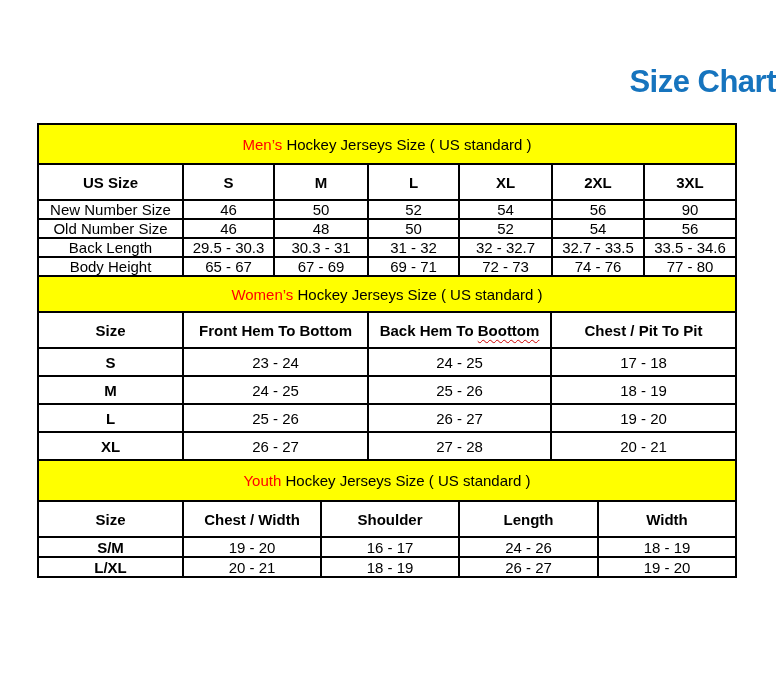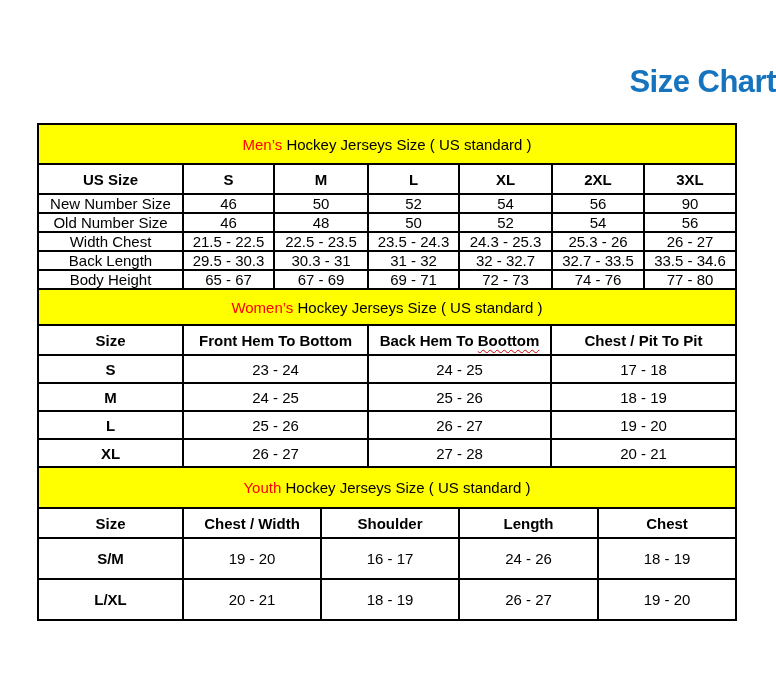--- a/index.html
+++ b/index.html
@@ -38,25 +38,25 @@
     white-space:nowrap;overflow:hidden;
   }
   .band-row{height:40px;}
   .womens .band-row{height:36px;}
   .youth .band-row{height:41px;}
   .band{
     background:var(--yellow);
     font-size:17px;font-weight:bold;
   }
   .band .hl{color:var(--red);}
-  .col-header{height:30px;}
+  .col-header{height:36px;}
   .col-header th{font-weight:bold;}
   tbody tr{height:15px;}
   .womens tbody tr{height:28px;}
-  .youth tbody tr{height:41px;}
+  .youth tbody tr{height:20px;}
   .womens td.row-label,.youth td.row-label{font-weight:bold;}
   .typo{
     text-decoration-line:underline;
     text-decoration-style:wavy;
     text-decoration-color:var(--squiggle);
     text-decoration-thickness:1px;
     text-underline-offset:3px;
   }
 </style>
 </head>
@@ -103,29 +103,20 @@
         <tr>
           <td class="row-label">Old Number Size</td>
           <td>46</td>
           <td>48</td>
           <td>50</td>
           <td>52</td>
           <td>54</td>
           <td>56</td>
         </tr>
         <tr>
-          <td class="row-label">Width Chest</td>
-          <td>21.5 - 22.5</td>
-          <td>22.5 - 23.5</td>
-          <td>23.5 - 24.3</td>
-          <td>24.3 - 25.3</td>
-          <td>25.3 - 26</td>
-          <td>26 - 27</td>
-        </tr>
-        <tr>
           <td class="row-label">Back Length</td>
           <td>29.5 - 30.3</td>
           <td>30.3 - 31</td>
           <td>31 - 32</td>
           <td>32 - 32.7</td>
           <td>32.7 - 33.5</td>
           <td>33.5 - 34.6</td>
         </tr>
         <tr>
           <td class="row-label">Body Height</td>
@@ -195,21 +186,21 @@
     </colgroup>
     <thead>
       <tr class="band-row">
         <th class="band" colspan="5"><span class="hl">Youth</span><span> Hockey Jerseys Size ( US standard )</span></th>
       </tr>
       <tr class="col-header">
           <th>Size</th>
           <th>Chest / Width</th>
           <th>Shoulder</th>
           <th>Length</th>
-          <th>Chest</th>
+          <th>Width</th>
         </tr>
     </thead>
     <tbody>
         <tr>
           <td class="row-label">S/M</td>
           <td>19 - 20</td>
           <td>16 - 17</td>
           <td>24 - 26</td>
           <td>18 - 19</td>
         </tr>

